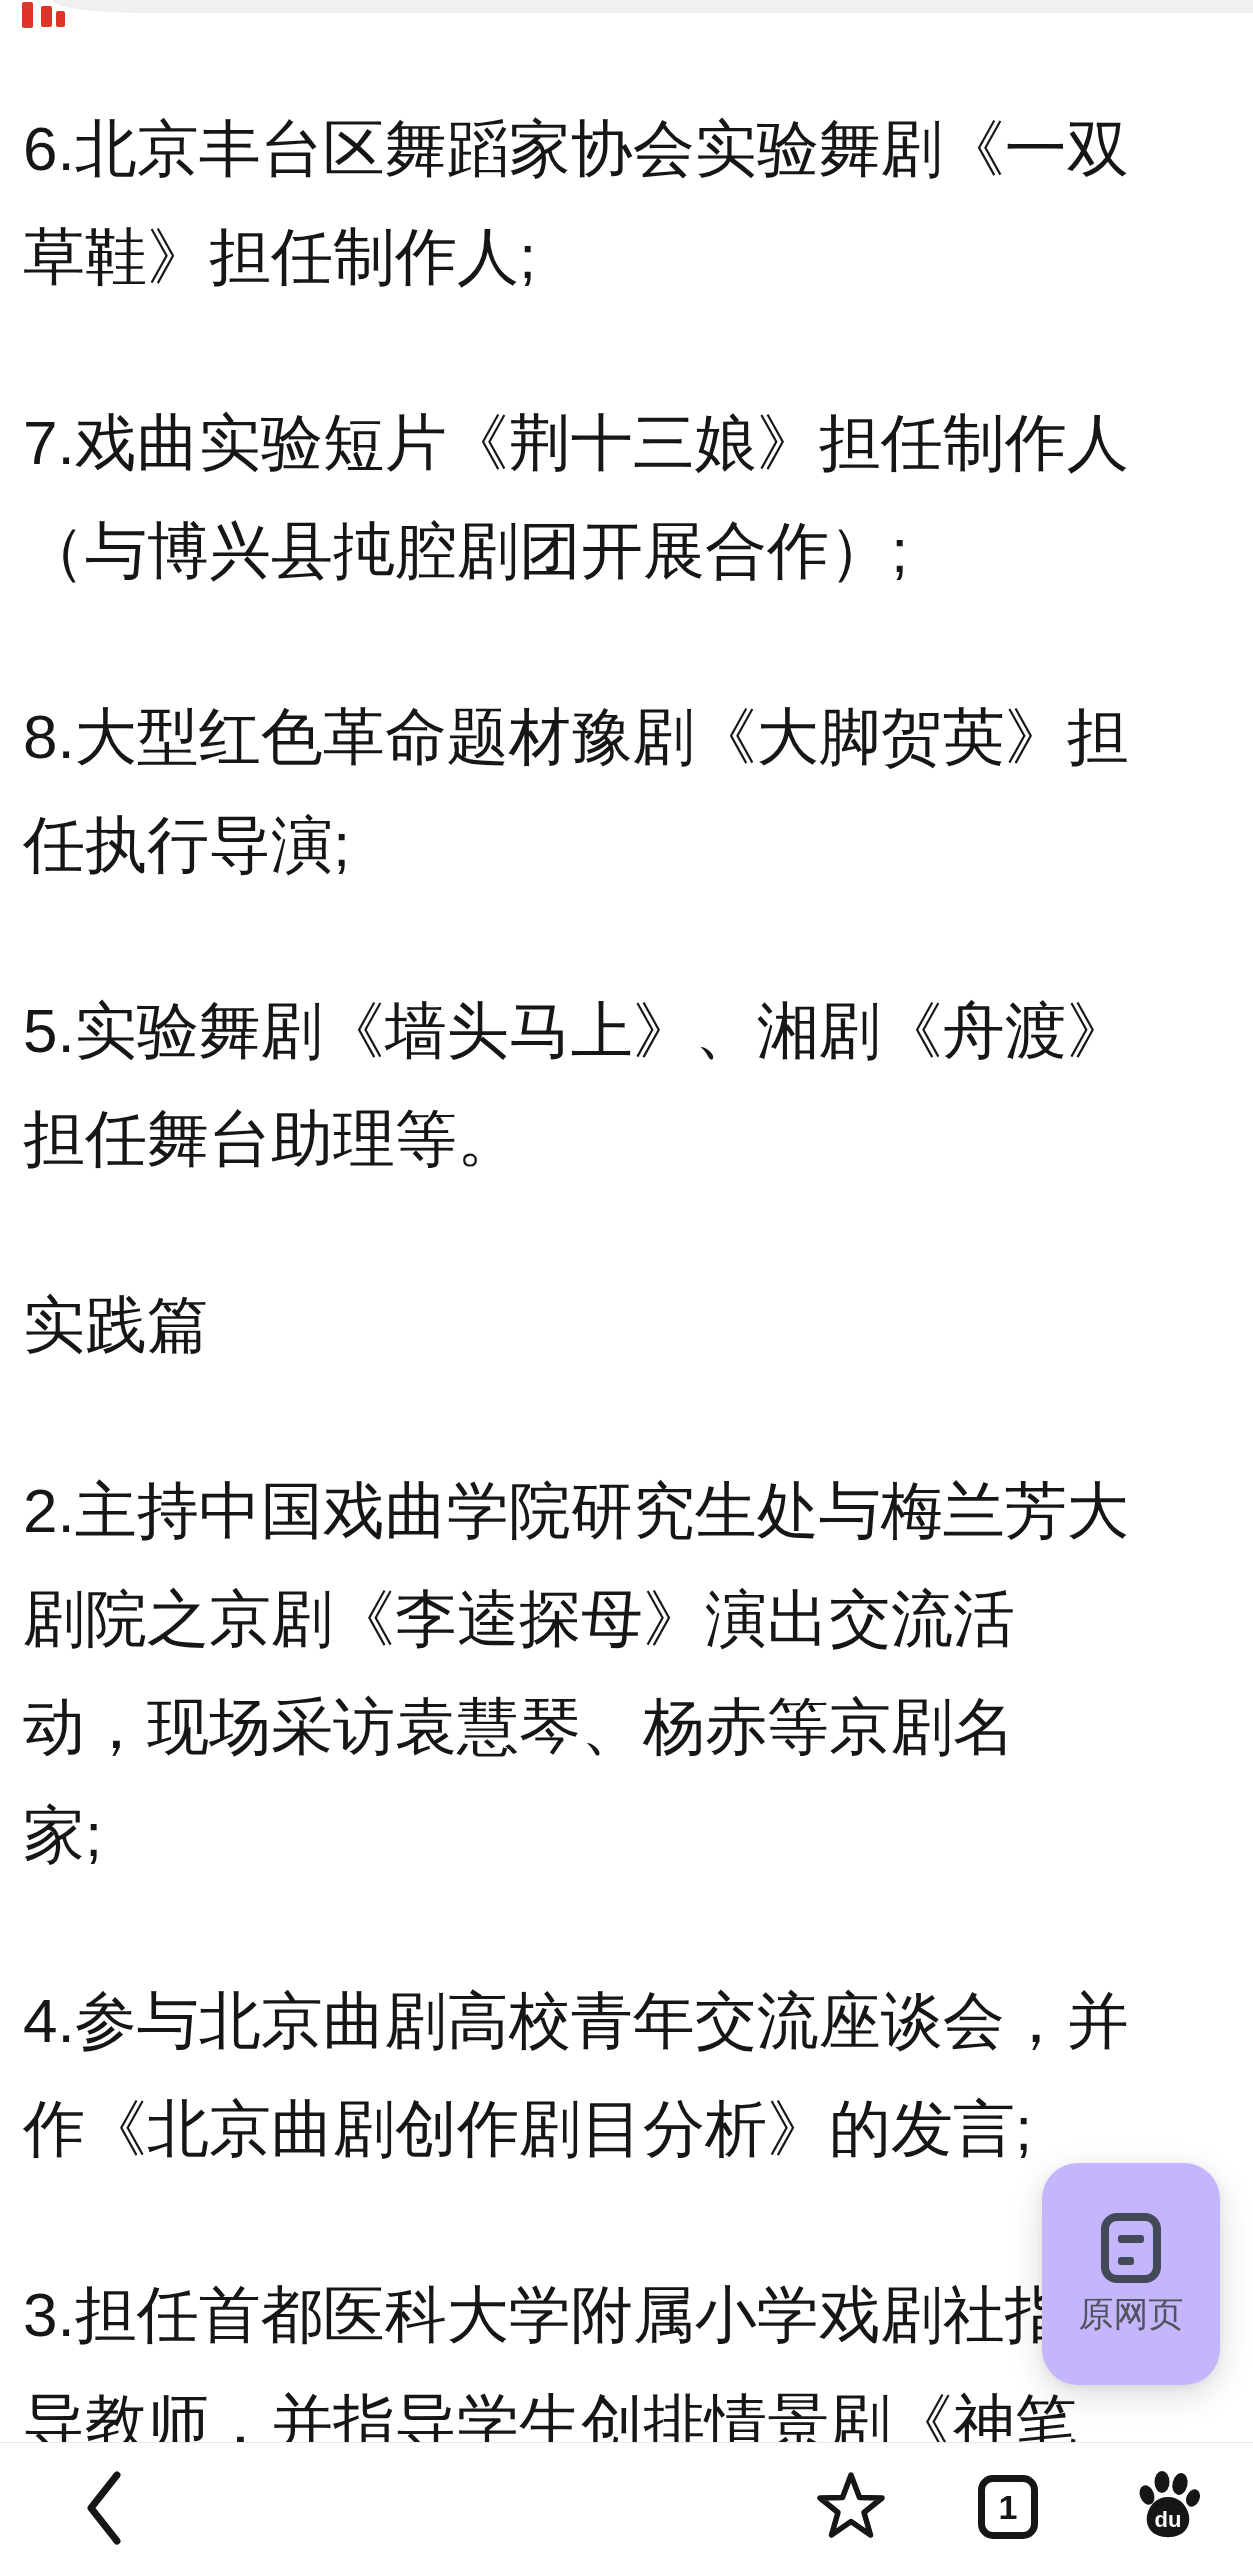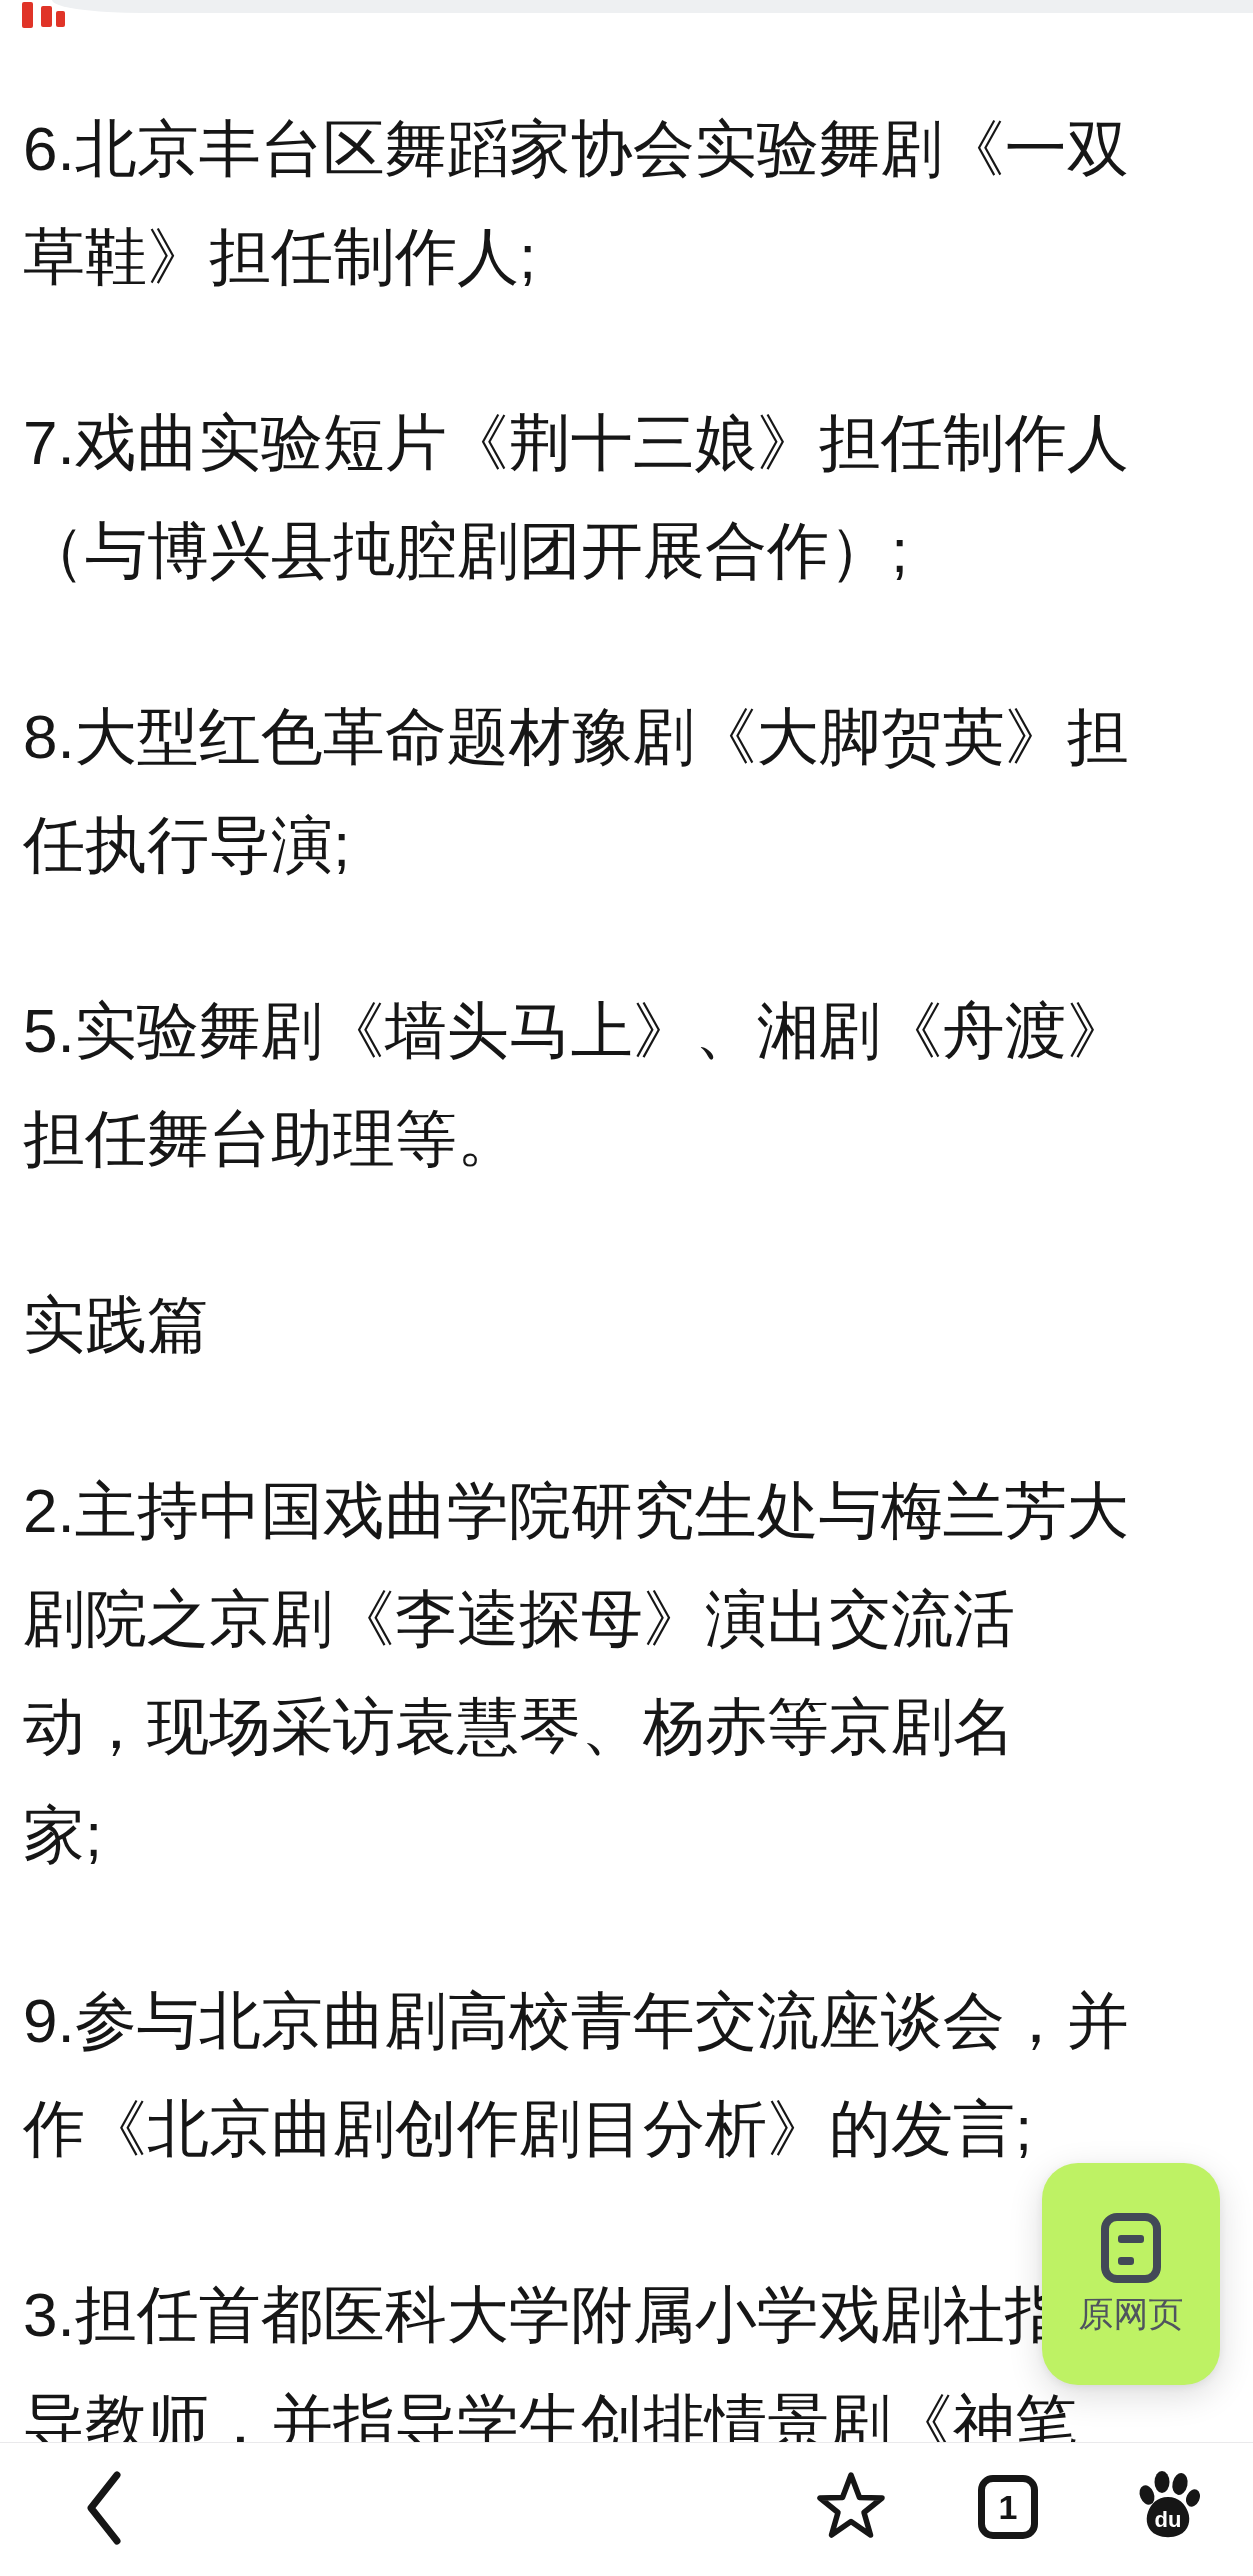--- a/index.html
+++ b/index.html
@@ -37,21 +37,21 @@
     letter-spacing:0px;
     font-weight:400;
     white-space:pre-line;
     color:#161616;
   }
 
   
   .float-card{
     position:absolute;
     left:1042px;top:2163px;width:178px;height:222px;
-    background:#bef264;border:none;
+    background:#c4b5fd;border:none;
     border-radius:36px;
     box-shadow:0 10px 35px rgba(0,0,0,0.14), 0 2px 8px rgba(0,0,0,0.06);
     display:flex;flex-direction:column;align-items:center;
     padding:0;cursor:pointer;
   }
   .doc-icon{
     position:relative;display:block;
     margin-top:50px;
     width:60px;height:70px;
     box-sizing:border-box;
@@ -107,21 +107,21 @@
 （与博兴县扽腔剧团开展合作）;</p>
     <p>8.大型红色革命题材豫剧《大脚贺英》担
 任执行导演;</p>
     <p>5.实验舞剧《墙头马上》、湘剧《舟渡》
 担任舞台助理等。</p>
     <p>实践篇</p>
     <p>2.主持中国戏曲学院研究生处与梅兰芳大
 剧院之京剧《李逵探母》演出交流活
 动，现场采访袁慧琴、杨赤等京剧名
 家;</p>
-    <p>9.参与北京曲剧高校青年交流座谈会，并
+    <p>4.参与北京曲剧高校青年交流座谈会，并
 作《北京曲剧创作剧目分析》的发言;</p>
     <p>3.担任首都医科大学附属小学戏剧社指
 导教师，并指导学生创排情景剧《神笔</p>
   </main>
 
   <button class="float-card">
     <span class="doc-icon">
       <i class="b1"></i>
         <i class="b2"></i>
     </span>

